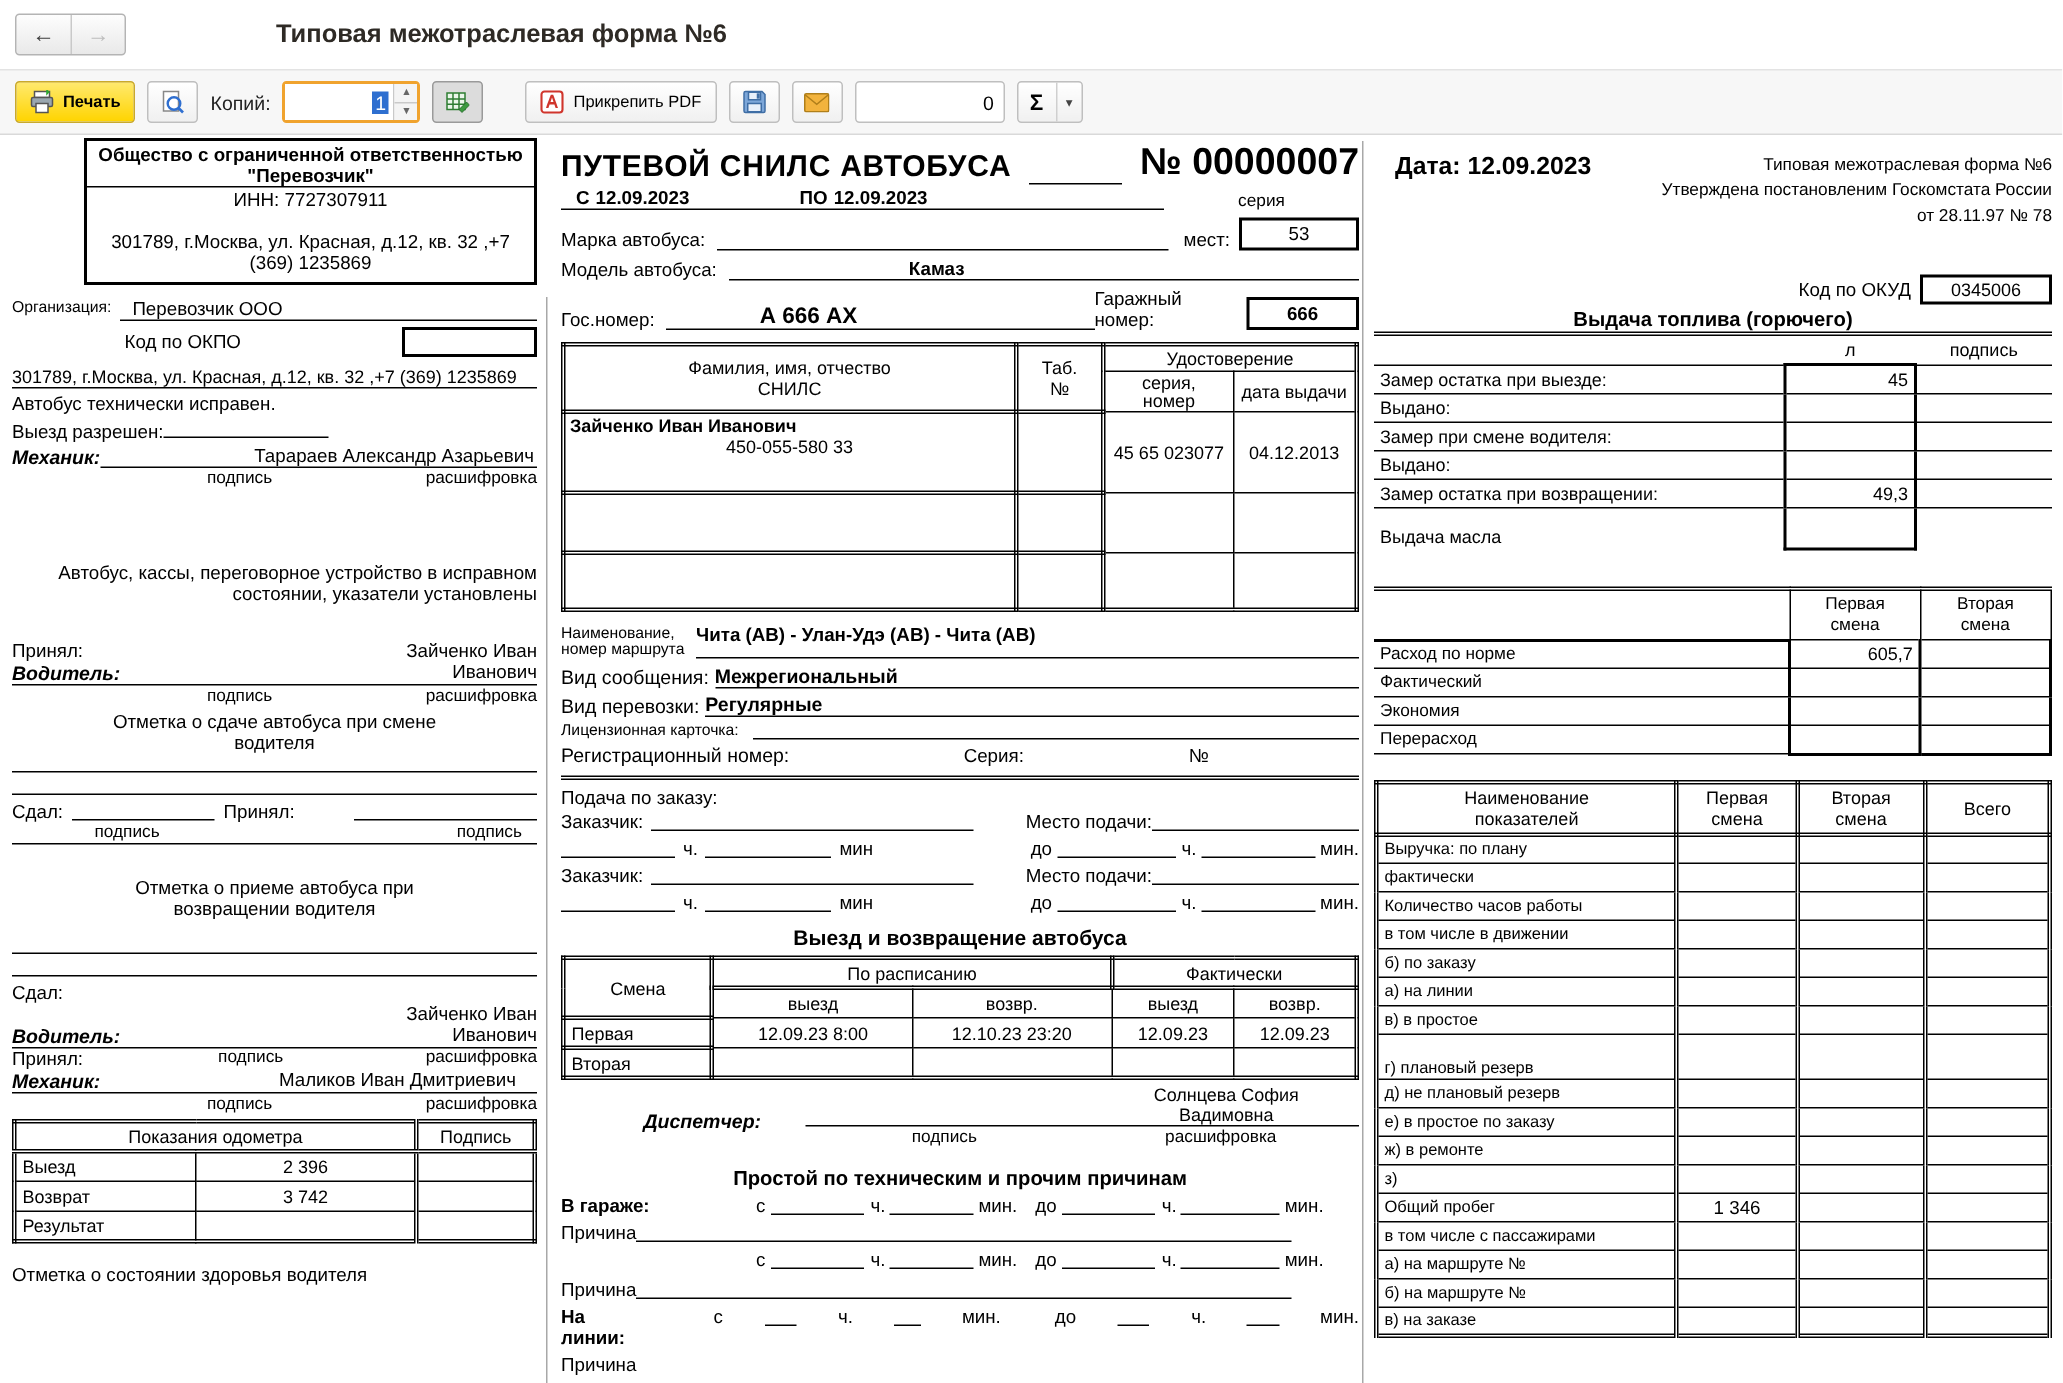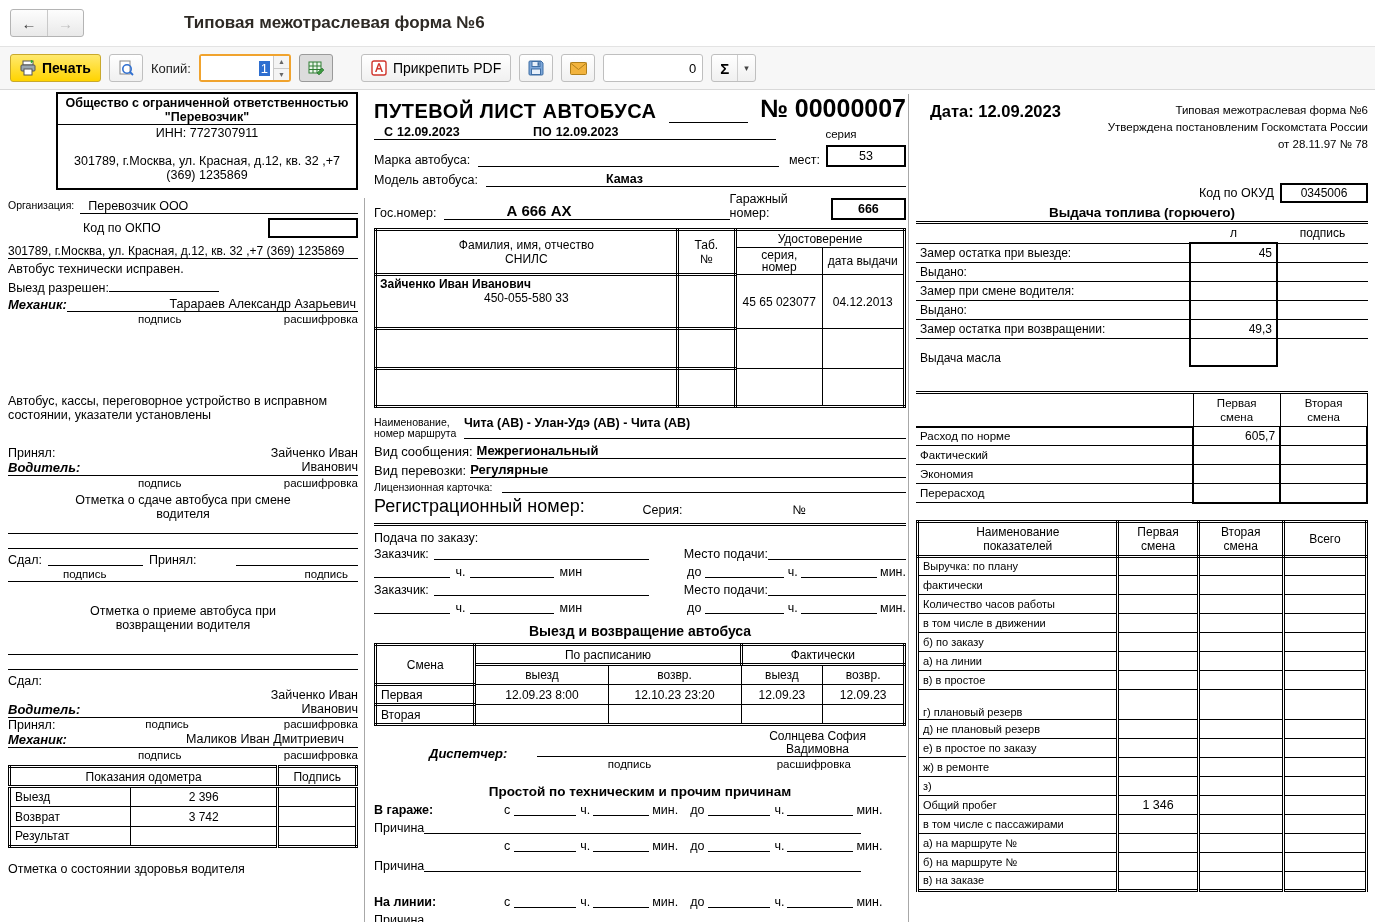--- a/index.html
+++ b/index.html
@@ -10,21 +10,21 @@
   
   .titlebar { height:46px; display:flex; align-items:center; padding:0 10px; background:#fff; }
   .nav-group { display:flex; border:1px solid #b4b4b4; border-radius:3px; overflow:hidden; background:linear-gradient(#fdfdfd,#e9e9e9); }
   .nav-btn { width:36px; height:26px; border:none; background:transparent; font-size:15px; cursor:pointer; color:#3a3a3a; }
   .nav-btn + .nav-btn { border-left:1px solid #c9c9c9; }
   .nav-btn.disabled { color:#bdbdbd; }
   .form-title { margin-left:100px; font-size:17px; font-weight:bold; color:#2e2a25; }
 
   
   .toolbar { height:44px; display:flex; align-items:center; gap:8px; padding:0 10px; background:#f7f7f7; border-top:1px solid #e3e3e3; border-bottom:1px solid #d9d9d9; }
-  .tb-btn { display:inline-flex; align-items:center; gap:6px; height:28px; padding:0 9px; background:linear-gradient(#ffffff,#f0f0f0); border:1px solid #bfbfbf; border-radius:3px; font-size:14px; cursor:pointer; }
+  .tb-btn { display:inline-flex; align-items:center; gap:6px; height:28px; padding:0 9px; background:linear-gradient(#ffffff,#f0f0f0); border:1px solid #bfbfbf; border-radius:3px; font-size:11px; cursor:pointer; }
   .tb-btn.icon-only { width:34px; justify-content:center; padding:0; }
   .tb-btn.pressed { background:#dcdcdc; border-color:#9a9a9a; }
   .btn-print { background:linear-gradient(#ffe96e,#ffd400); border:1px solid #c9a built; border:1px solid #c9a92c; font-weight:bold; }
   .tb-label { font-size:13px; color:#222; }
   .spinner-wrap { display:flex; align-items:stretch; border:2px solid #f0a32e; border-radius:3px; background:#fff; height:28px; }
   .spinner-input { width:72px; display:flex; align-items:center; justify-content:flex-end; padding:0 3px; font-size:13px; background:#fff; }
   .spin-sel { background:#2e6fd0; color:#fff; padding:0 2px; }
   .spin-btns { display:flex; flex-direction:column; border-left:1px solid #c9c9c9; width:16px; }
   .spin-btn { flex:1; display:flex; align-items:center; justify-content:center; font-size:7px; color:#666; background:#f4f4f4; border:none; cursor:pointer; }
   .spin-btn + .spin-btn { border-top:1px solid #c9c9c9; }
@@ -239,21 +239,21 @@
       </div>
       <div class="row" style="margin-top:2px;">
         <span class="bi" style="font-size:13px;">Механик:</span>
         <span class="ul flex1 r" style="padding-right:2px;">Тарараев Александр Азарьевич</span>
       </div>
       <div class="sig-row">
         <span style="margin-left:130px;">подпись</span>
         <span style="margin-left:auto;">расшифровка</span>
       </div>
 
-      <div style="margin-top:69px;">Автобус, кассы, переговорное устройство в исправном состоянии, указатели установлены</div>
+      <div style="margin-top:50px;text-align:right;">Автобус, кассы, переговорное устройство в исправном состоянии, указатели установлены</div>
 
       <div class="row" style="margin-top:24px;">
         <span>Принял:</span>
         <span class="flex1 r">Зайченко Иван</span>
       </div>
       <div class="row ul">
         <span class="bi" style="font-size:13px;">Водитель:</span>
         <span class="flex1 r">Иванович</span>
       </div>
       <div class="sig-row">
@@ -332,21 +332,21 @@
           <td class="sig-col"></td>
         </tr>
       </tbody>
         </table>
 
       <div style="margin-top:14px;">Отметка о состоянии здоровья водителя</div>
     </div>
 
     <div class="col col-mid">
       <div class="m-title">
-        <span class="doc-title">ПУТЕВОЙ ЛИСТ АВТОБУСА</span>
+        <span class="doc-title">ПУТЕВОЙ СНИЛС АВТОБУСА</span>
         <span class="series-blank"></span>
         <span class="doc-num">№ 00000007</span>
       </div>
       <div class="dates-row">
         <span class="dates-line">
           <span class="b tm">
               <span>С</span> 
               <span>12.09.2023</span>
             </span>
           <span class="b tm" style="margin-left:70px;">
@@ -442,21 +442,21 @@
       </div>
       <div class="f-row" style="margin-top:3px;">
         <span style="font-size:13px;">Вид перевозки:</span>
         <span class="ul flex1 b" style="margin-left:4px; font-size:13px;">Регулярные</span>
       </div>
       <div class="f-row" style="margin-top:3px;">
         <span class="small">Лицензионная карточка:</span>
         <span class="ul flex1" style="margin-left:10px;"></span>
       </div>
       <div class="f-row" style="margin-top:3px;">
-        <span style="font-size:18px;">Регистрационный номер:</span>
+        <span style="font-size:13px;">Регистрационный номер:</span>
         <span class="flex1"></span>
         <span>Серия:</span>
         <span style="width:110px;"></span>
         <span>№</span>
         <span style="width:100px;"></span>
       </div>
 
       <div class="dblline" style="margin-top:6px;"></div>
 
       <div style="margin-top:5px;">Подача по заказу:</div>
@@ -578,21 +578,21 @@
         <span style="margin-left:12px;">до</span>
         <span class="blank" style="width:62px; margin:0 4px;"></span>
         <span>ч.</span>
         <span class="blank" style="width:66px; margin:0 3px;"></span>
         <span>мин.</span>
       </div>
       <div class="row" style="margin-top:6px;">
         <span>Причина</span>
         <span class="blank flex1" style="margin-right:45px;"></span>
       </div>
-      <div class="row" style="margin-top:22px;">
+      <div class="row" style="margin-top:4px;gap:24px;">
         <span class="b" style="width:95px;">На линии:</span>
         <span style="margin-left:35px;">с</span>
         <span class="blank" style="width:62px; margin:0 4px;"></span>
         <span>ч.</span>
         <span class="blank" style="width:56px; margin:0 3px;"></span>
         <span>мин.</span>
         <span style="margin-left:12px;">до</span>
         <span class="blank" style="width:62px; margin:0 4px;"></span>
         <span>ч.</span>
         <span class="blank" style="width:66px; margin:0 3px;"></span>

